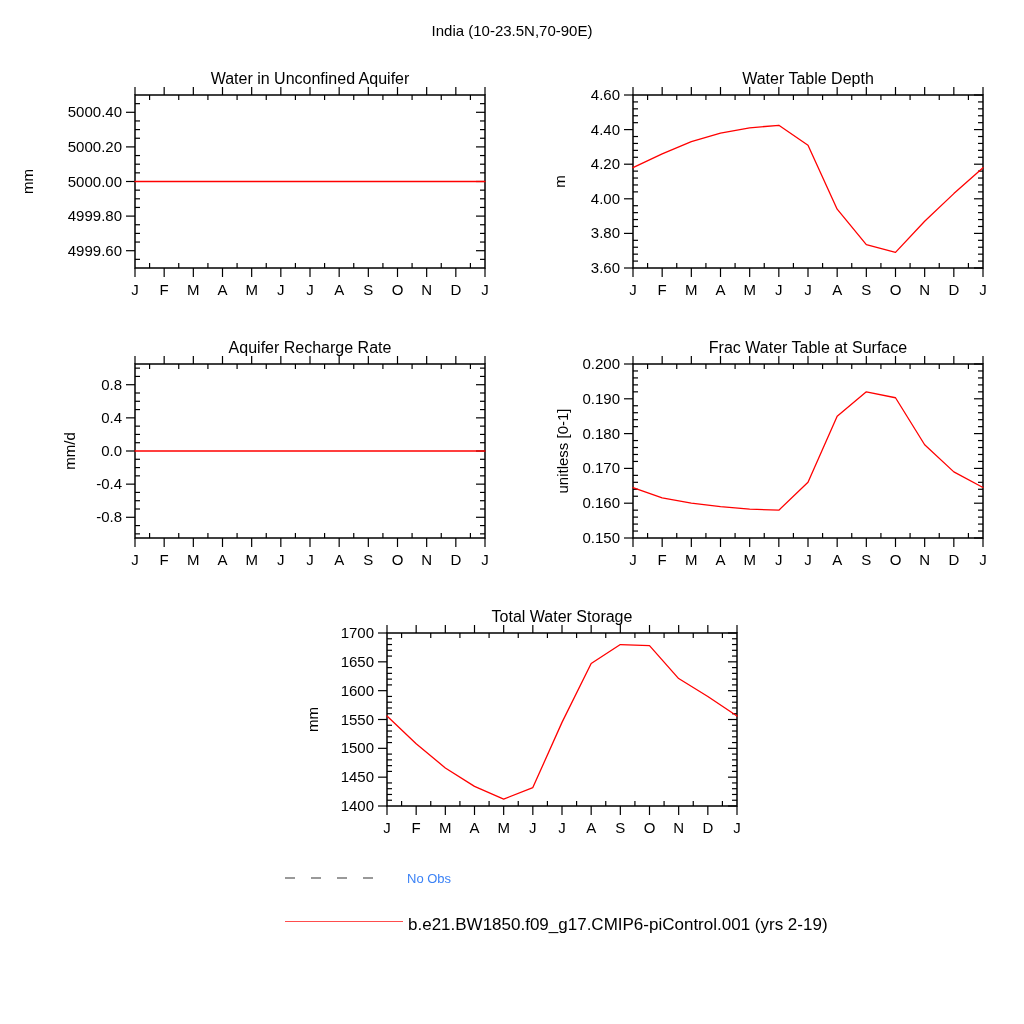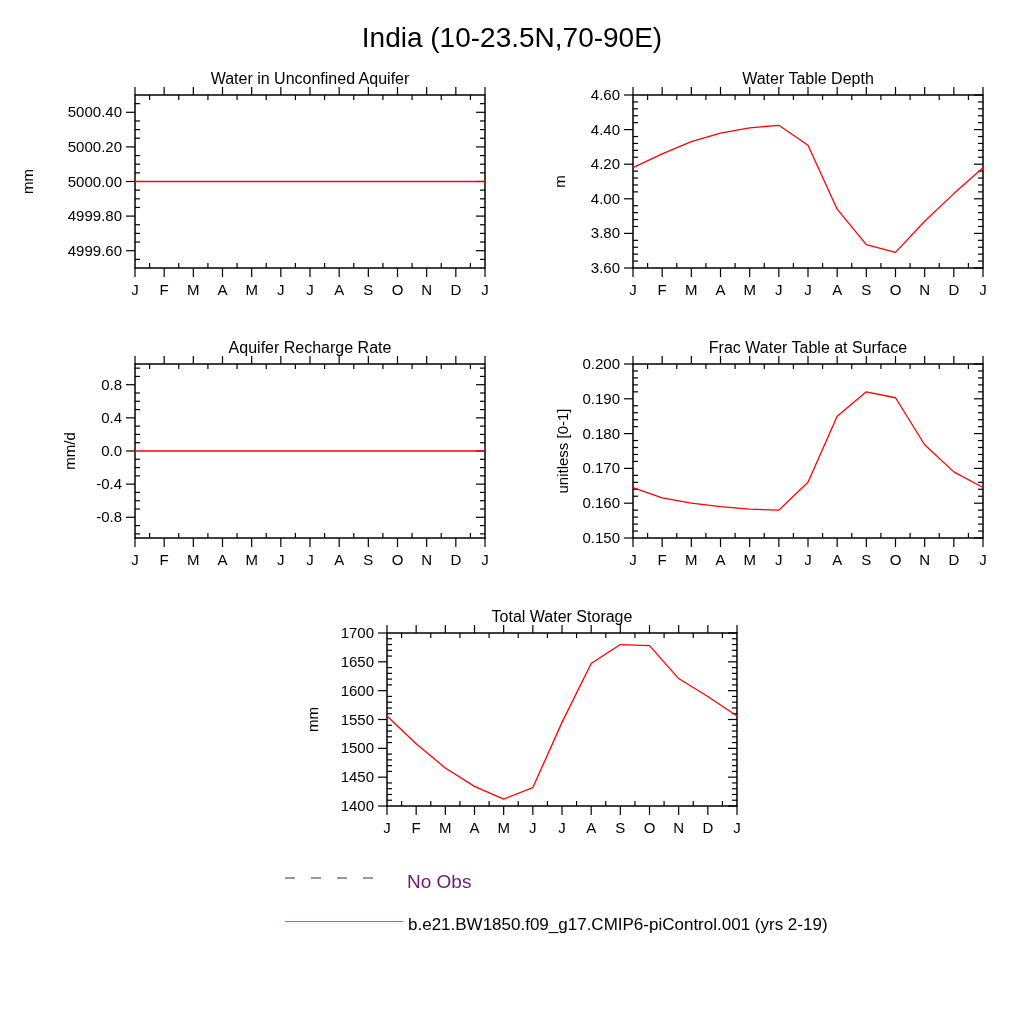--- a/index.html
+++ b/index.html
@@ -1,24 +1,24 @@
 <!DOCTYPE html>
 <html><head>
 <meta charset="utf-8">
 <style>
   html,body{margin:0;padding:0;background:#fff;}
   #canvas{position:relative;width:1024px;height:1024px;background:#ffffff;overflow:hidden;
           font-family:"Liberation Sans", sans-serif;}
   #main-title{position:absolute;top:22px;left:0;right:0;text-align:center;
-              font-size:28px;color:#000;}
+              font-size:15px;color:#000;}
   #charts{position:absolute;left:0;top:0;}
   text{font-family:"Liberation Sans", sans-serif;fill:#000;}
   .legend-swatch-dash{position:absolute;left:285px;top:877px;width:88px;height:2px;
       background:repeating-linear-gradient(90deg,#999 0 10px,transparent 10px 26px);}
-  .legend-label-1{position:absolute;left:407px;top:871px;font-size:19px;color:#701a75;}
+  .legend-label-1{position:absolute;left:407px;top:871px;font-size:13px;color:#3b82f6;}
   .legend-swatch-solid{position:absolute;left:285px;top:921px;width:118px;height:1px;
       background:#ff4d4d;}
   .legend-label-2{position:absolute;left:408px;top:915px;font-size:17px;color:#000;}
 </style>
 </head>
 <body>
 
 <div id="canvas">
 
   <div id="main-title">India (10-23.5N,70-90E)</div>

